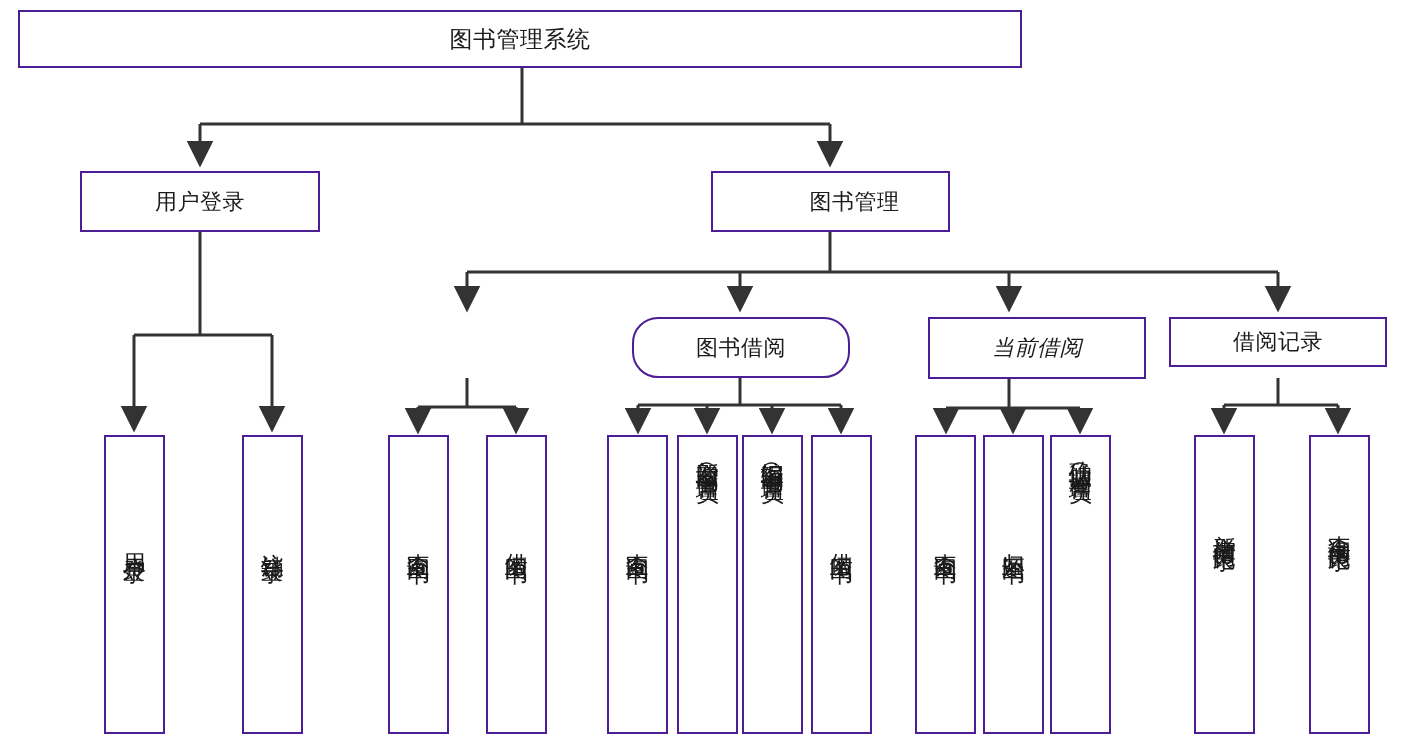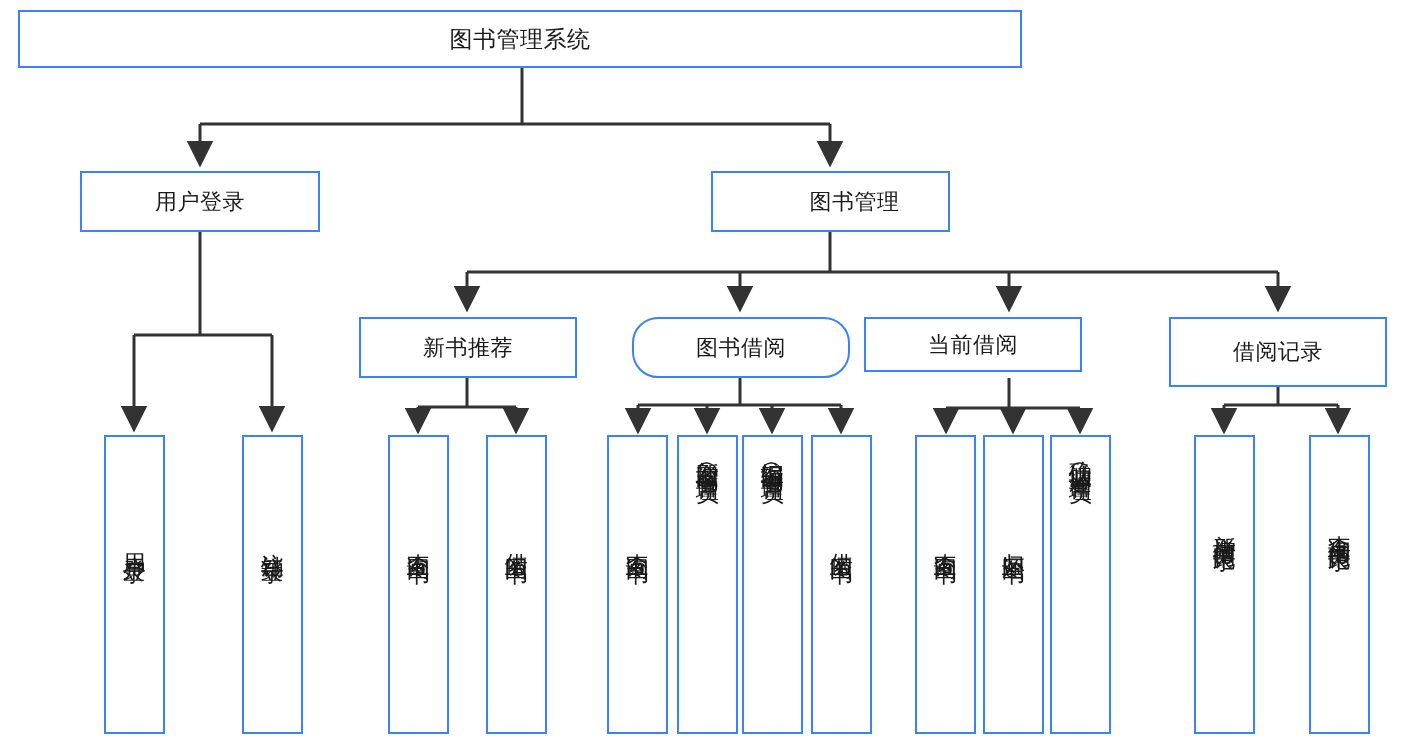--- a/index.html
+++ b/index.html
@@ -21,21 +21,21 @@
   #diagram-svg {
     position: absolute;
     left: 0;
     top: 0;
     width: 1405px;
     height: 747px;
   }
   .node {
     position: absolute;
     box-sizing: border-box;
-    border: 2px solid #3b82f6;
+    border: 2px solid #4c1d95;
     background: #ffffff;
     display: flex;
     align-items: center;
     justify-content: center;
     color: #1a1a1a;
   }
   .node-label {
     display: block;
     line-height: 1.14;
     letter-spacing: 0.5px;
@@ -140,30 +140,27 @@
     <span class="node-label">图书管理系统</span>
   </div>
 
   <div class="node horiz" style="left:80px; top:171px; width:240px; height:61px;">
     <span class="node-label">用户登录</span>
   </div>
   <div class="node horiz" style="left:711px; top:171px; width:239px; height:61px;padding-left:48px;">
     <span class="node-label">图书管理</span>
   </div>
 
-  <div class="node horiz" style="left:359px; top:317px; width:218px; height:61px;">
-    <span class="node-label">新书推荐</span>
-  </div>
   <div class="node horiz" style="left:632px; top:317px; width:218px; height:61px;border-radius:26px;">
     <span class="node-label">图书借阅</span>
   </div>
-  <div class="node horiz" style="left:864px; top:317px; width:218px; height:55px;">
+  <div class="node horiz" style="left:928px; top:317px; width:218px; height:62px;font-style:italic;">
     <span class="node-label">当前借阅</span>
   </div>
-  <div class="node horiz" style="left:1169px; top:317px; width:218px; height:70px;">
+  <div class="node horiz" style="left:1169px; top:317px; width:218px; height:50px;">
     <span class="node-label">借阅记录</span>
   </div>
 
   <div class="node vert mid" style="left:104px; top:435px; width:61px; height:299px;">
     <span class="node-label">用户登录</span>
   </div>
   <div class="node vert mid" style="left:242px; top:435px; width:61px; height:299px;">
     <span class="node-label">注销登录</span>
   </div>
 

